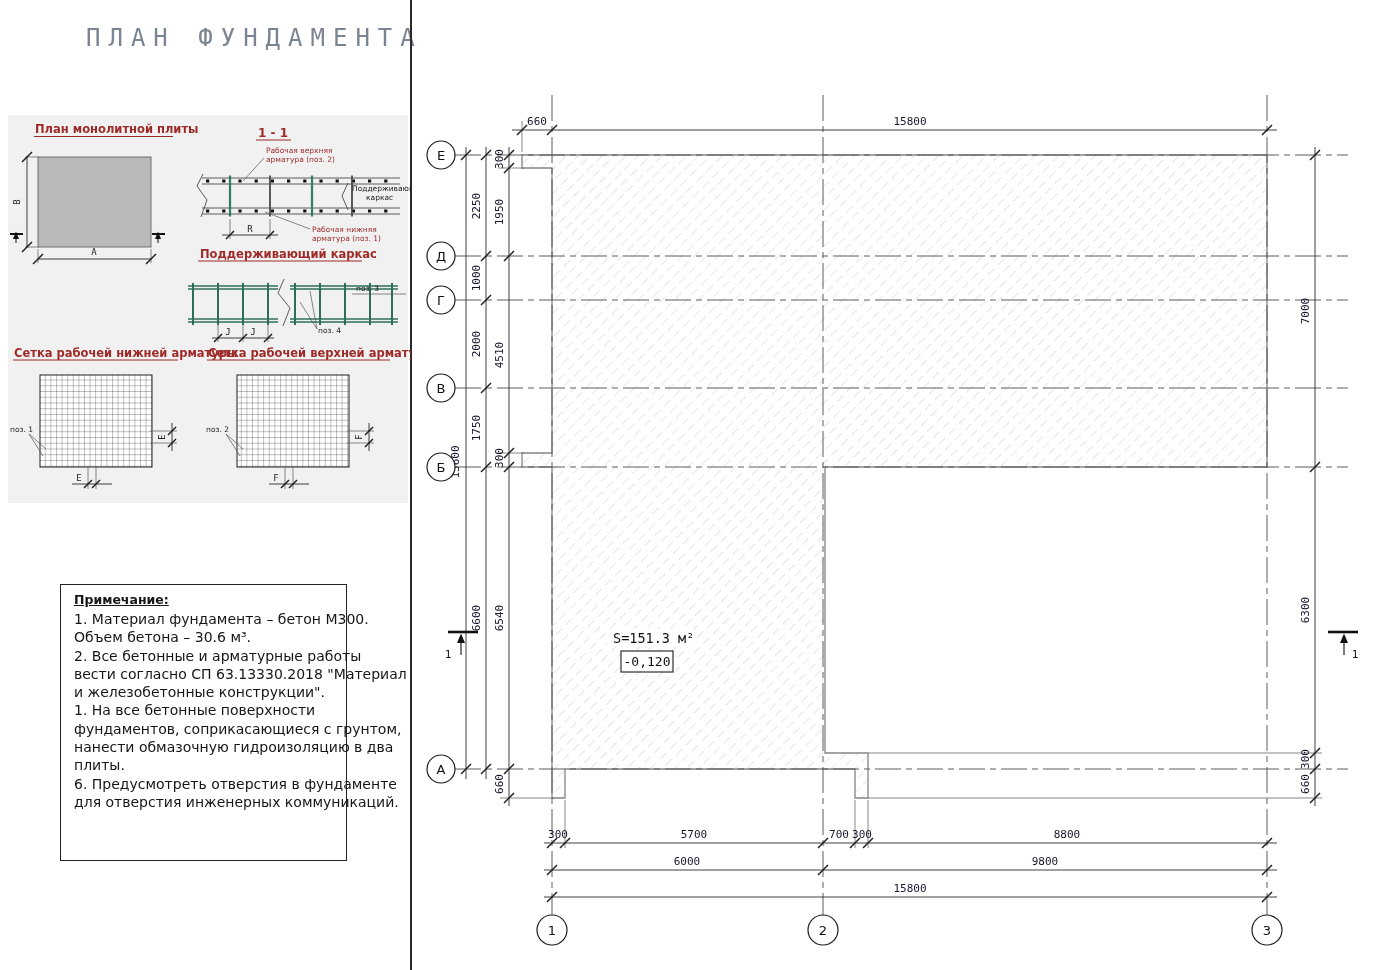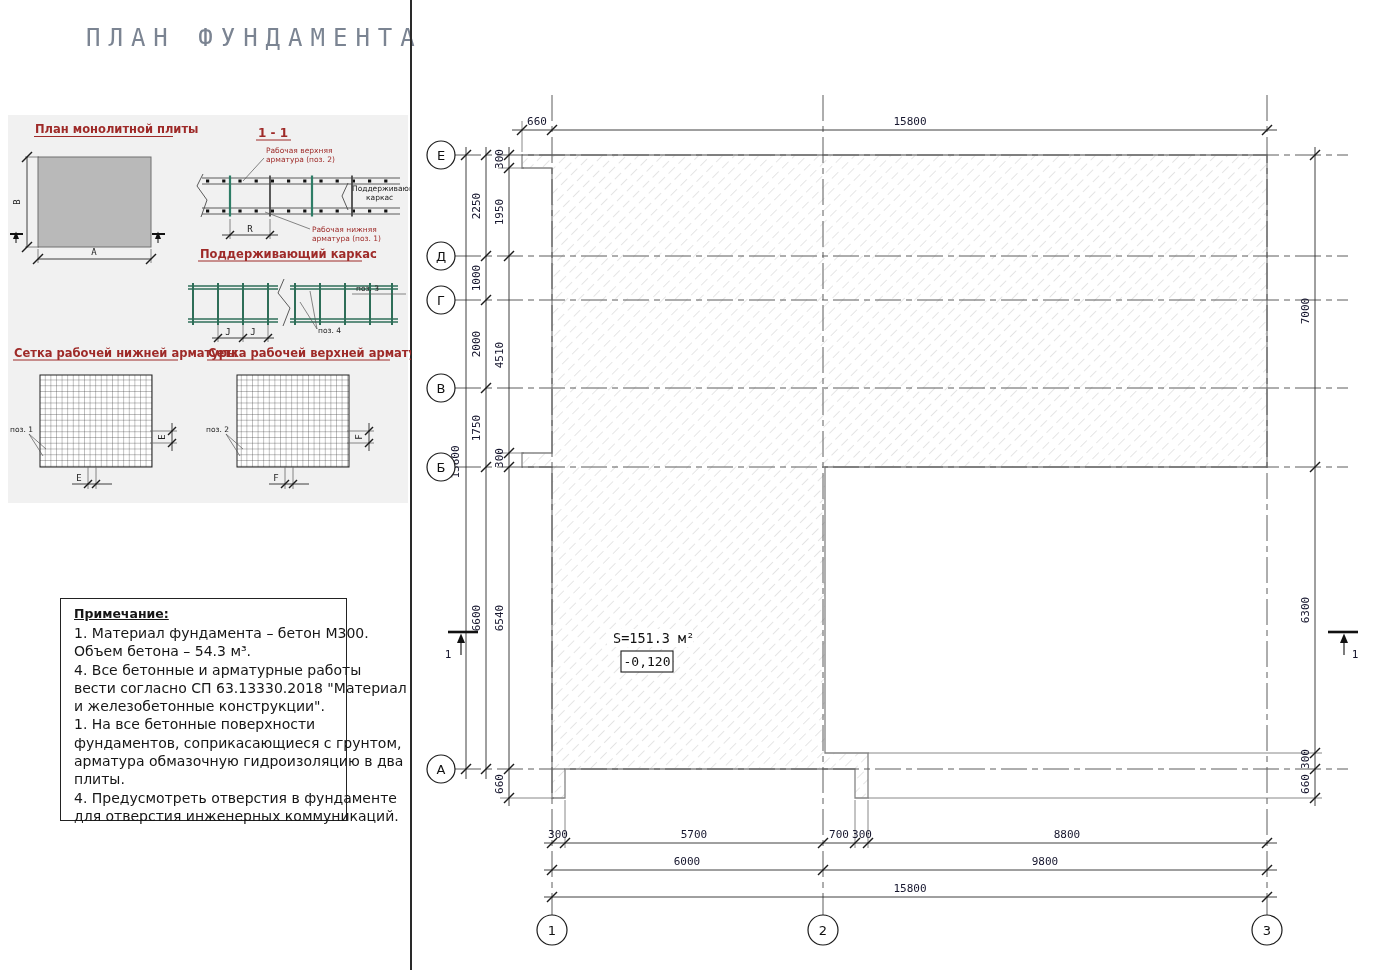--- a/index.html
+++ b/index.html
@@ -6,22 +6,22 @@
   .page{position:relative;width:1381px;height:970px;background:#ffffff;overflow:hidden;
         font-family:"DejaVu Sans",sans-serif;}
   .page-title{position:absolute;left:86px;top:24px;font-size:24px;letter-spacing:8px;
         color:#7b8492;font-family:"DejaVu Sans Mono",monospace;font-weight:400;}
   .divider{position:absolute;left:410px;top:0;width:2px;height:970px;background:#2a2a2a;}
   .panel-bg{position:absolute;left:8px;top:115px;width:400px;height:388px;background:#f1f1f1;}
   .panel-svg{position:absolute;left:0;top:100px;}
   .plan-svg{position:absolute;left:411px;top:0;}
 
   
-  .notes{position:absolute;left:60px;top:584px;width:287px;height:223px;border:1.4px solid #222;
-         background:#fff;box-sizing:border-box;padding:7px 10px 0 13px;color:#161616;margin-top:14px;}
+  .notes{position:absolute;left:60px;top:584px;width:287px;height:277px;border:1.4px solid #222;
+         background:#fff;box-sizing:border-box;padding:7px 10px 0 13px;color:#161616;}
   .notes .nt{font-weight:bold;text-decoration:underline;font-size:12.5px;margin-bottom:3px;}
   .notes .nl{font-size:14px;line-height:18.3px;white-space:nowrap;}
 
   
   .tk{stroke:#1c1c1c;stroke-width:1.4;}
   .dl{stroke:#2b2b2b;stroke-width:0.9;fill:none;}
   .wl{stroke:#6a6a6a;stroke-width:0.8;}
   .ax{stroke:#5c5c5c;stroke-width:1;stroke-dasharray:26 5 6 5;fill:none;}
   .slab{fill:url(#hatch);stroke:#858585;stroke-width:1.3;}
   .dt{font:11px "DejaVu Sans Mono",monospace;fill:#16162e;text-anchor:middle;}
@@ -195,29 +195,29 @@
       <line class="dl" x1="269" y1="484" x2="309" y2="484"></line>
       <line class="tk" x1="281" y1="488" x2="289" y2="480"></line>
       <line class="tk" x1="289" y1="488" x2="297" y2="480"></line>
       <text class="sd" x="276" y="480.5">F</text>
     </g>
   </svg>
 
   <div class="notes">
     <div class="nt">Примечание:</div>
     <div class="nl">1. Материал фундамента – бетон М300.</div>
-    <div class="nl">Объем бетона –  54.3 м³.</div>
-    <div class="nl">4. Все бетонные и арматурные работы</div>
+    <div class="nl">Объем бетона –  30.6 м³.</div>
+    <div class="nl">2. Все бетонные и арматурные работы</div>
     <div class="nl">вести согласно СП 63.13330.2018 "Материал</div>
     <div class="nl">и железобетонные конструкции".</div>
     <div class="nl">1. На все бетонные поверхности</div>
     <div class="nl">фундаментов, соприкасающиеся с грунтом,</div>
-    <div class="nl">арматура обмазочную гидроизоляцию в два</div>
+    <div class="nl">нанести обмазочную гидроизоляцию в два</div>
     <div class="nl">плиты.</div>
-    <div class="nl">4. Предусмотреть отверстия в фундаменте</div>
+    <div class="nl">6. Предусмотреть отверстия в фундаменте</div>
     <div class="nl">для отверстия инженерных коммуникаций.</div>
   </div>
 
   <svg class="plan-svg" width="970" height="970" viewBox="411 0 970 970">
     <defs>
       <pattern id="hatch" width="14" height="8.5" patternUnits="userSpaceOnUse" patternTransform="rotate(-45)">
         <line x1="0" y1="0" x2="14" y2="0" stroke="#c4c4c4" stroke-width="0.9" stroke-dasharray="9 5"></line>
       </pattern>
     </defs>
 

